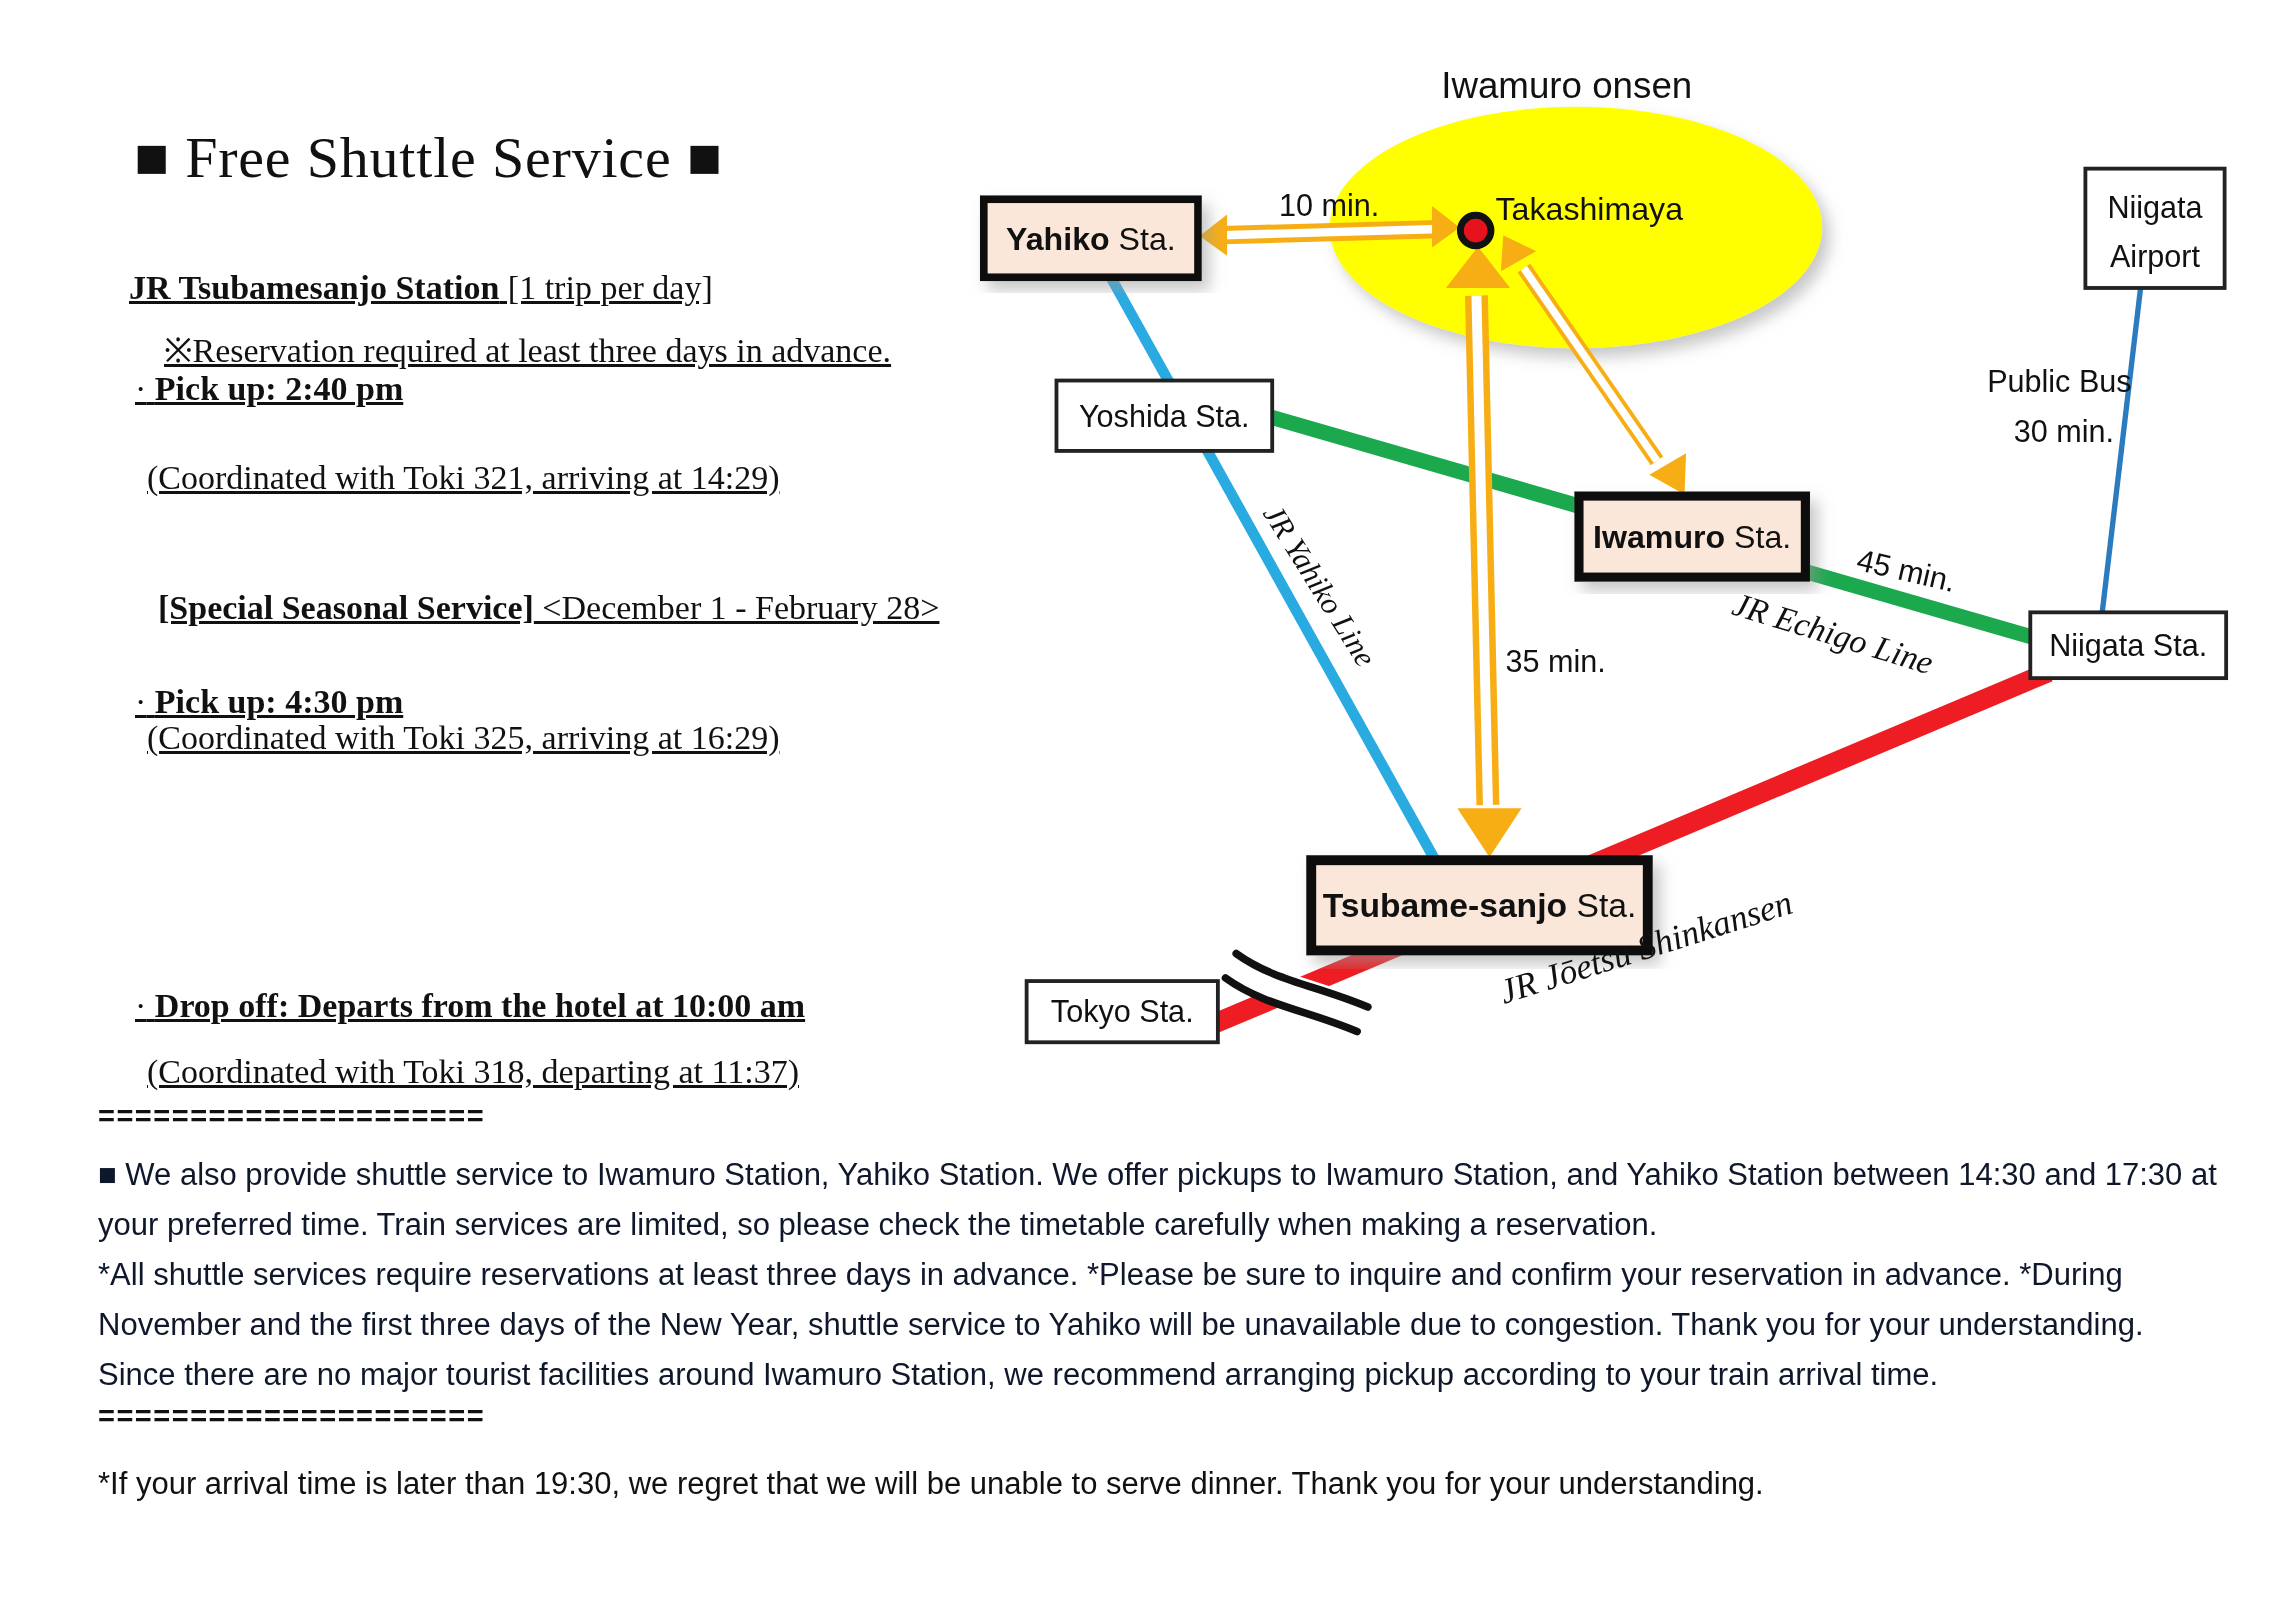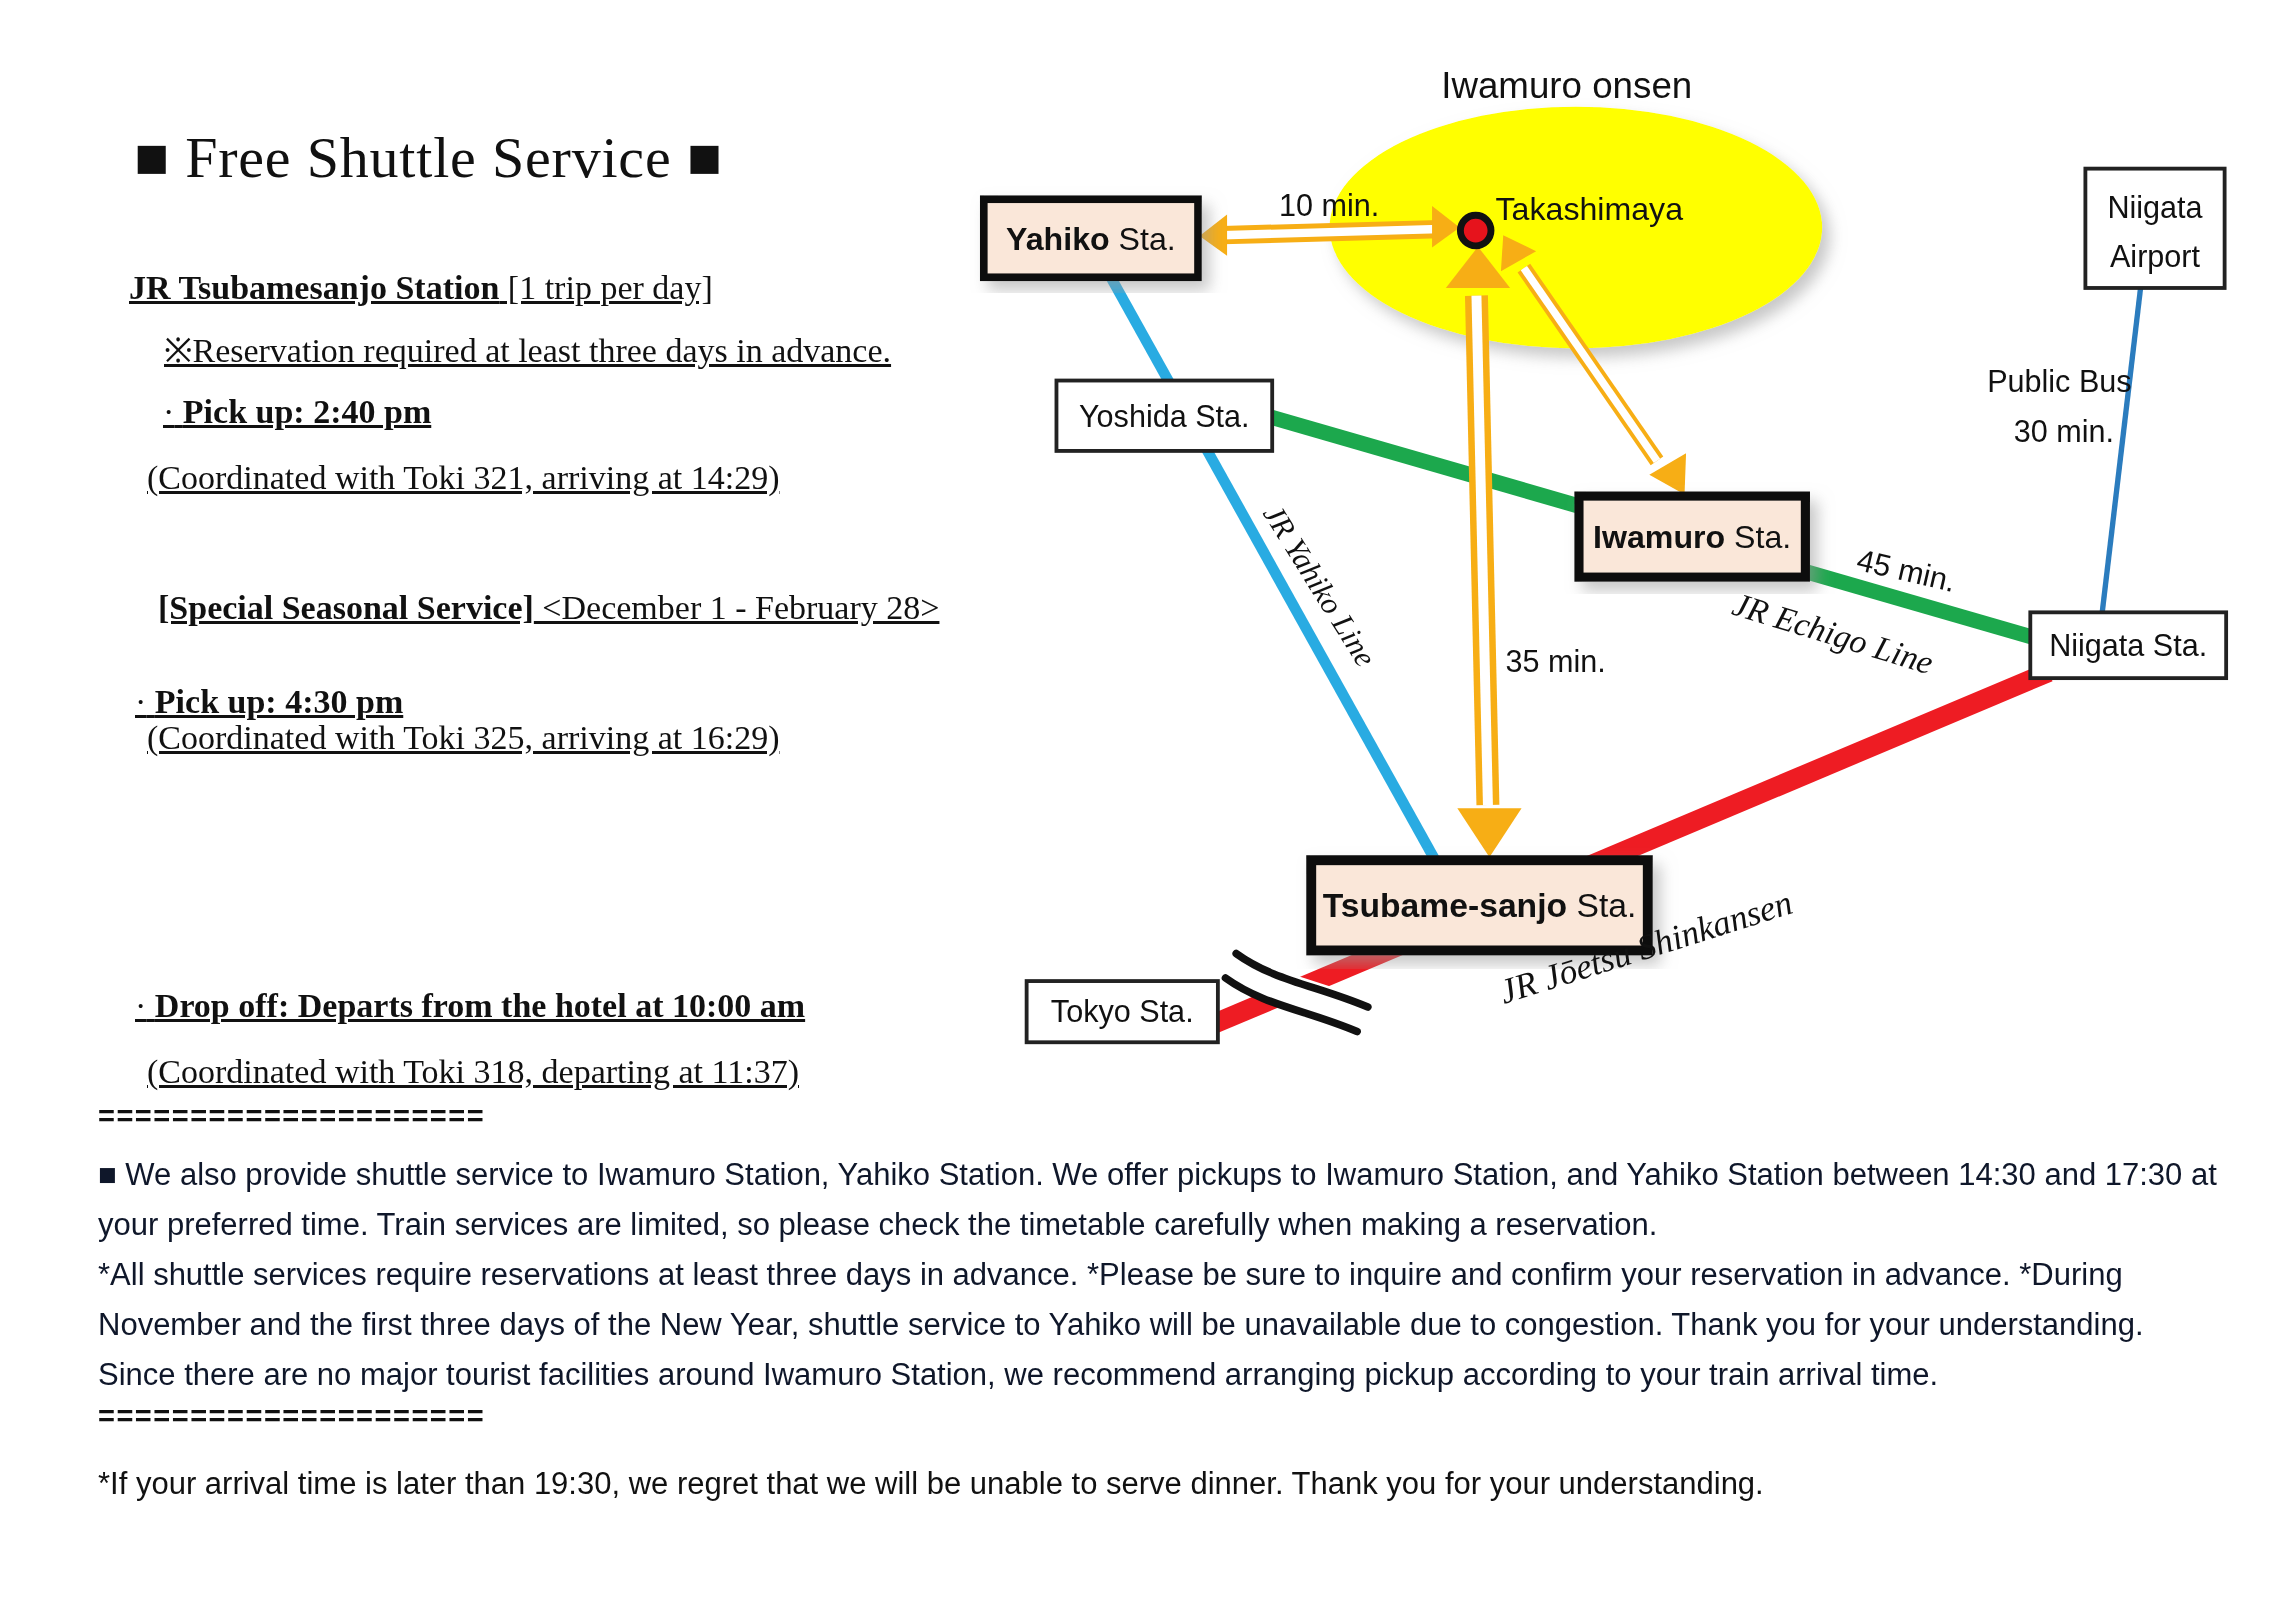--- a/index.html
+++ b/index.html
@@ -27,21 +27,21 @@
 <div id="canvas">
 
   <div id="title" class="abs serif" style="left:99px;top:124px;margin-left:35px;">■ Free Shuttle Service ■</div>
 
   <div class="abs body45" style="left:129px;top:269px;">
     <span class="b">JR Tsubamesanjo Station</span><span> [1 trip per day]</span>
   </div>
 
   <div class="abs body45" style="left:164px;top:326px;">※Reservation required at least three days in advance.</div>
 
-  <div class="abs body45" style="left:135px;top:393px;margin-left:28px;">
+  <div class="abs body45" style="left:135px;top:370px;">
     <span>·</span>
     <span class="b">Pick up: 2:40 pm</span>
   </div>
   <div class="abs body45" style="left:147px;top:459px;">(Coordinated with Toki 321, arriving at 14:29)</div>
 
   <div class="abs body45" style="left:158px;top:589px;">
     <span class="b">[Special Seasonal Service]</span><span> &lt;December 1 - February 28&gt;</span>
   </div>
 
   <div class="abs body45" style="left:135px;top:655px;margin-top:28px;">

